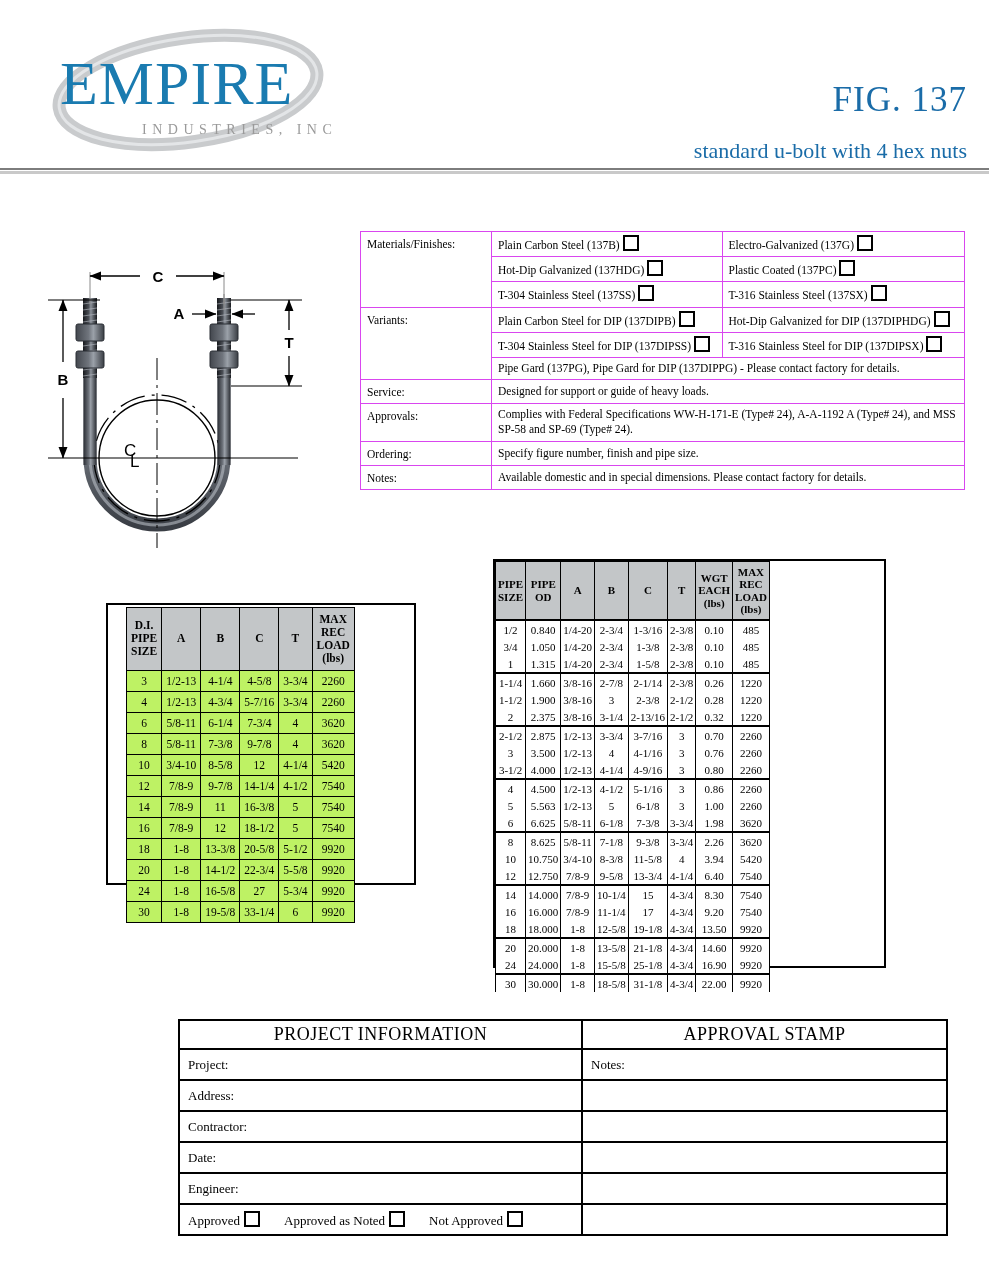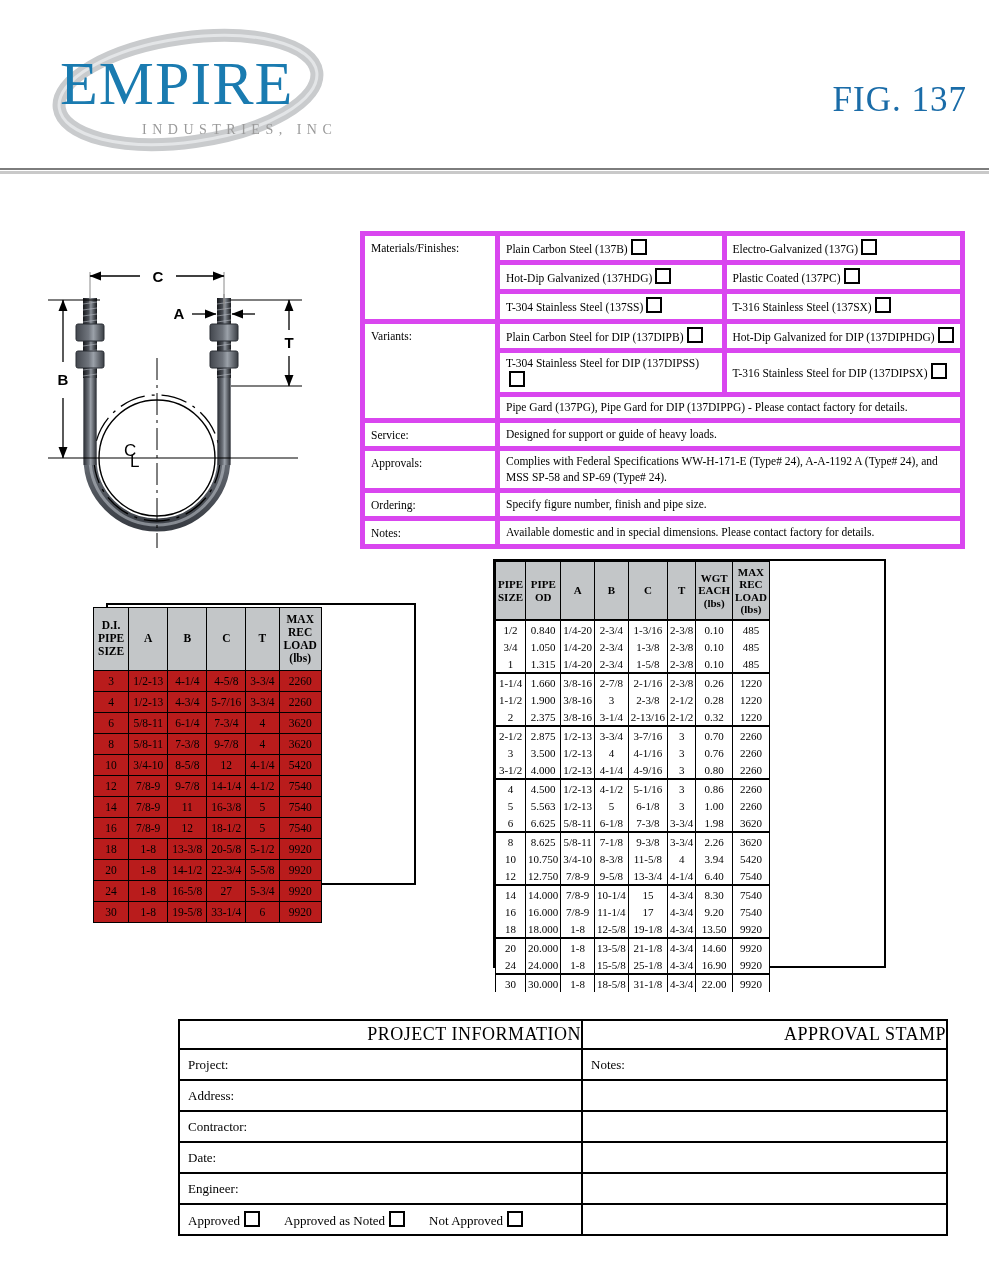--- a/index.html
+++ b/index.html
@@ -41,35 +41,35 @@
   #drawing{position:absolute;left:40px;top:258px;width:340px;height:290px;}
   #drawing svg{display:block;}
 
   
   #spec{
     position:absolute;left:360px;top:231px;width:605px;
     border-collapse:collapse;font-size:11.5px;
     font-family:"Liberation Serif", serif;
   }
   #spec td{
-    border:5px solid #d946ef;padding:3px 6px;vertical-align:middle;
+    border:1px solid #d946ef;padding:3px 6px;vertical-align:middle;
     line-height:1.32;
     margin-left:37px;
   }
   #spec td.lbl{width:118px;vertical-align:top;padding-top:5px;}
   .cbx{
     display:inline-block;width:12px;height:12px;border:2px solid #000;
     background:#fff;vertical-align:-2px;margin-left:3px;
   }
 
   
   #di{
-    position:absolute;left:93px;top:607px;border-collapse:collapse;
+    position:absolute;left:126px;top:607px;border-collapse:collapse;
     font-family:"Liberation Serif", serif;font-size:11.5px;
-    background:#b91c1c;
+    background:#bef264;
   }
   #di th,#di td{
     border:1px solid #000;text-align:center;padding:2px 4px;
   }
   #di thead th{
     background:#c3c6c8;font-weight:bold;font-size:11.5px;
     line-height:1.12;padding:5px 4px;vertical-align:middle;
   }
   #di td{height:16px;}
   #di-wrap{position:absolute;left:106px;top:603px;width:306px;height:278px;border:2px solid #000;}
@@ -89,38 +89,39 @@
     text-align:center;padding:1px 2px;height:15px;
   }
   #main tr.gtop td{border-top:2px solid #000;}
 
   
   #proj{
     position:absolute;left:178px;top:1019px;width:770px;
     border-collapse:collapse;font-family:"Liberation Serif", serif;font-size:13px;
   }
   #proj td{border:2px solid #000;padding:4px 8px;height:21px;}
-  #proj td.hd{text-align:right;font-size:18px;letter-spacing:.5px;padding:3px 0;}
+  #proj td.hd{text-align:center;font-size:18px;letter-spacing:.5px;padding:3px 0;}
   #proj td.lft{width:385px;}
   .appr{display:inline-block;margin-right:24px;white-space:nowrap;}
   .appr .cbx{margin-left:4px;}
 </style>
 </head>
 <body>
 
 <div id="header">
   <div class="logo-wrap">
     <svg class="logo-ellipse" viewBox="0 0 300 125">
       <ellipse cx="150" cy="62" rx="130" ry="52" fill="none" stroke="#c9cbcd" stroke-width="13" transform="rotate(-8 150 62)"></ellipse>
       <ellipse cx="150" cy="62" rx="130" ry="52" fill="none" stroke="#e3e5e7" stroke-width="3" transform="rotate(-8 150 62)"></ellipse>
     </svg>
     <div class="logo-word">EMPIRE</div>
     <div class="logo-sub">INDUSTRIES, INC</div>
   </div>
   <div class="fig-title">FIG. 137</div>
+  <div class="fig-sub">standard u-bolt with 4 hex nuts</div>
   <div class="rule-top"></div>
   <div class="rule-bot"></div>
 </div>
 
 <div id="drawing">
 <svg width="340" height="290" viewBox="0 0 340 290">
   <defs>
     <linearGradient id="rodg" x1="0" y1="0" x2="1" y2="0">
       <stop offset="0%" stop-color="#2a2d33"></stop>
           <stop offset="38%" stop-color="#6b7078"></stop>
@@ -453,21 +454,21 @@
         <td>1-5/8</td>
         <td>2-3/8</td>
         <td>0.10</td>
         <td>485</td>
       </tr>
       <tr class="gtop">
         <td>1-1/4</td>
         <td>1.660</td>
         <td>3/8-16</td>
         <td>2-7/8</td>
-        <td>2-1/16</td>
+        <td>2-1/14</td>
         <td>2-3/8</td>
         <td>0.26</td>
         <td>1220</td>
       </tr>
       <tr>
         <td>1-1/2</td>
         <td>1.900</td>
         <td>3/8-16</td>
         <td>3</td>
         <td>2-3/8</td>

